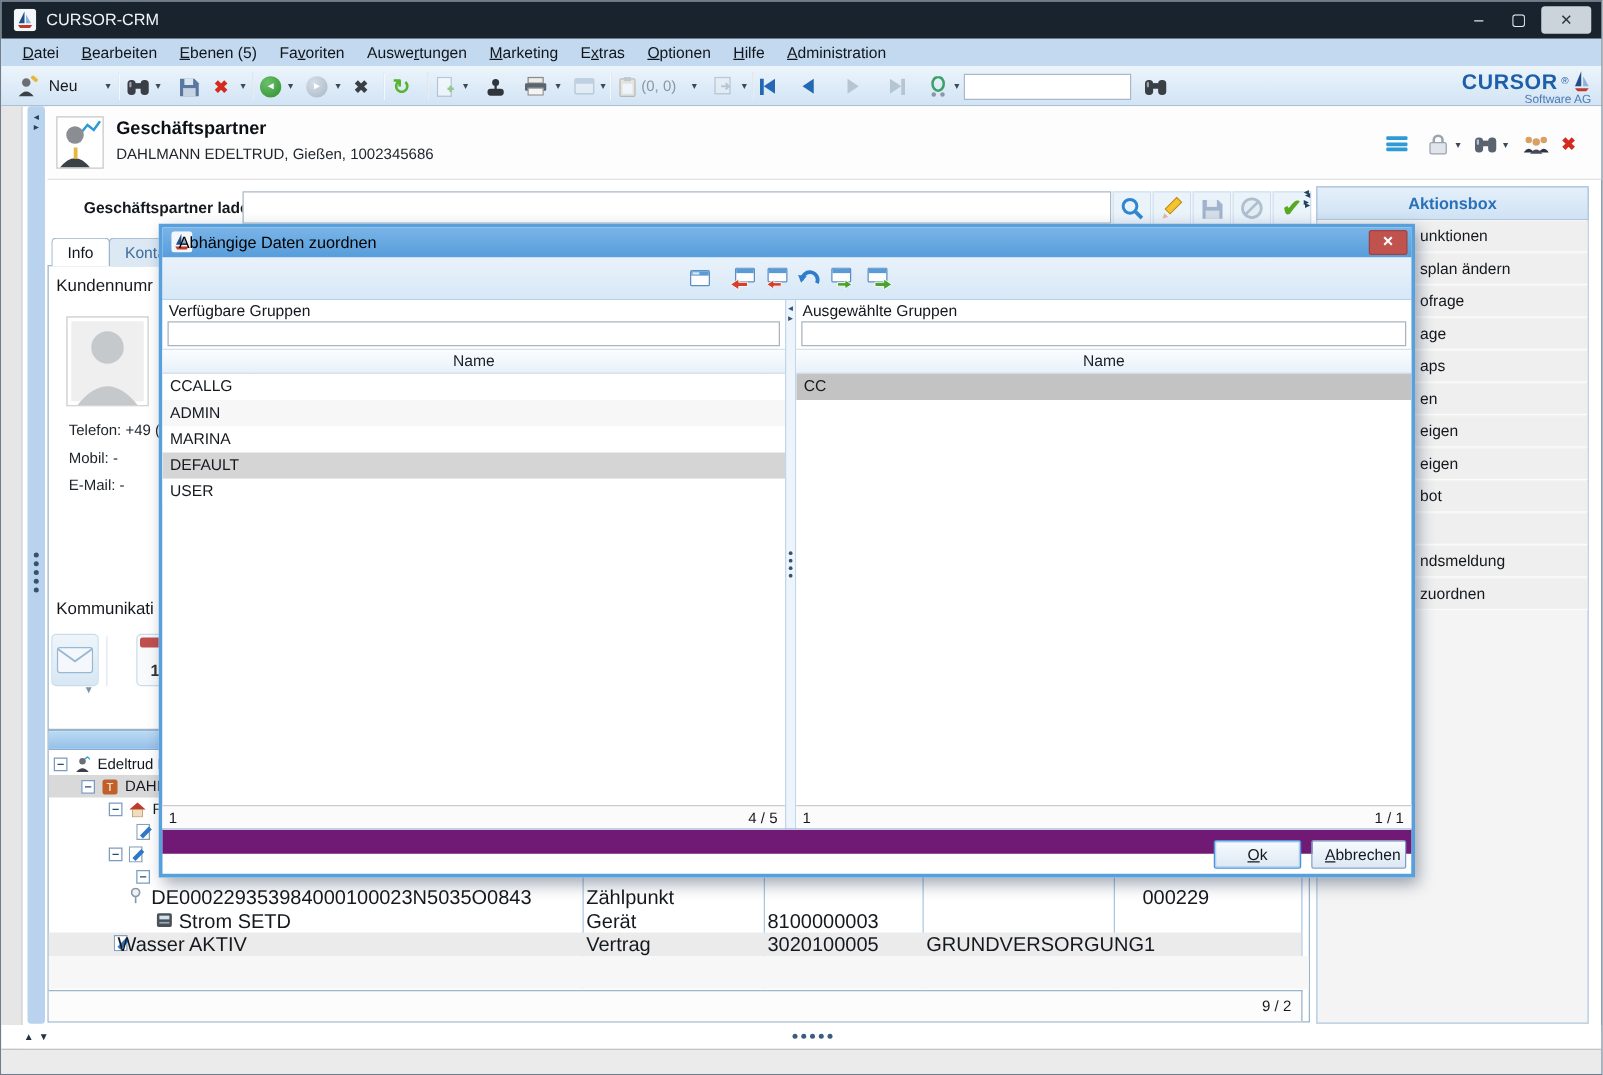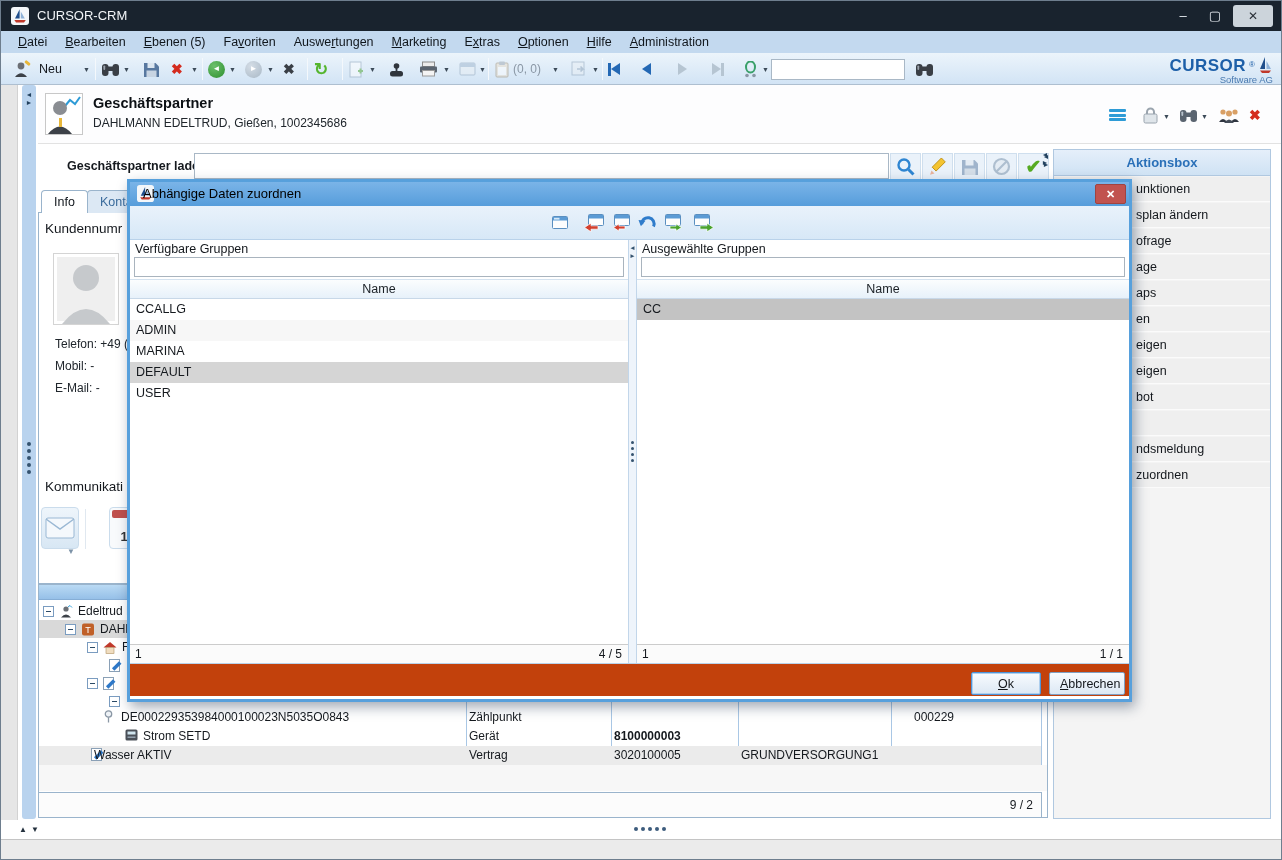--- a/index.html
+++ b/index.html
@@ -82,21 +82,21 @@
 
   
   .bottompanel{left:37px;top:583px;width:1010px;height:234px;background:#fff;border:1px solid #9ab4cc;}
   .treehdr{left:38px;top:584px;width:1008px;height:15px;background:linear-gradient(#badaf4,#96c0e8);border-bottom:1px solid #86aed6;}
   .trow{position:absolute;left:38px;width:1008px;height:18px;display:flex;align-items:center;font-size:12px;}
   .trow.sel{background:#d9d9d9;}
   .expander{width:11px;height:11px;border:1px solid #7a9cc0;background:#fff;position:relative;flex:none;margin-right:5px;}
   .expander::after{content:"";position:absolute;left:2px;top:4px;width:5px;height:1px;background:#2c4a66;}
   .ticon{width:15px;height:13px;flex:none;margin-right:4px;display:flex;align-items:center;}
   .colline{position:absolute;top:599px;width:1px;background:#a9c7e5;height:191px;}
-  .tablerow{position:absolute;left:38px;width:1002px;height:19px;font-size:12px;}
+  .tablerow{position:absolute;left:38px;width:1002px;height:19px;font-size:16px;}
   .tablerow.sel{background:#ebebeb;}
   .tcell{position:absolute;top:2px;white-space:nowrap;}
   .tablegray{left:38px;top:764px;width:1008px;height:26px;background:#f7f7f7;}
   .tablestatus{left:38px;top:791px;width:1003px;height:25px;background:#fcfcfc;border-top:1px solid #9ab4cc;border-right:1px solid #9ab4cc;
                display:flex;align-items:center;justify-content:flex-end;padding-right:8px;font-size:12px;}
 
   
   .bsplit{left:0;top:819px;width:1282px;height:19px;background:#fff;}
   .bsplitarrows{left:18px;top:824px;font-size:8px;color:#24313e;letter-spacing:4px;}
   .bsplitdots{left:633px;top:826px;display:flex;gap:3px;}
@@ -135,21 +135,21 @@
   .lrow.sel{background:#d5d5d5;}
   .lrow.sel2{background:#c3c3c3;}
   .pstatus{position:absolute;left:0;bottom:0;width:100%;height:19px;background:#fbfbfb;border-top:1px solid #cccccc;
            font-size:12px;line-height:18px;}
   .pstatus .l{position:absolute;left:5px;} .pstatus .r{position:absolute;right:6px;}
   .dsplitter{position:absolute;left:498px;top:58px;width:9px;height:423px;background:#eef4fb;
              border-left:1px solid #c2d6ea;border-right:1px solid #c2d6ea;}
   .dsplitarrows{position:absolute;left:0;top:4px;width:7px;font-size:6.5px;line-height:8px;color:#35536f;text-align:center;}
   .dsplitdots{position:absolute;left:2px;top:198px;}
   .dsplitdots i{display:block;width:3px;height:3px;border-radius:50%;background:#35536f;margin:3px 0;}
-  .dbottom{left:0;top:481px;width:999px;height:33px;background:#c2410c;border-top:1px solid #b9d2ea;}
+  .dbottom{left:0;top:481px;width:999px;height:20px;background:#701a75;border-top:1px solid #b9d2ea;}
   .dbtn{position:absolute;top:8px;height:23px;border:1px solid #7fa0c4;border-radius:2px;
         background:linear-gradient(#f8fbfe,#dce8f4);font-size:12.5px;font-family:"Liberation Sans",sans-serif;
         text-align:center;color:#14181d;padding:0 10px;}
   .dbtn.ok{left:841px;width:70px;border-color:#4d94d9;box-shadow:0 0 0 1px #aecfee inset;}
   .dbtn.cancel{left:919px;width:76px;}
 </style>
 </head>
 <body>
 
 <div id="app">
@@ -490,21 +490,21 @@
         <span class="tcell" style="left: 855px; margin-left: 20px;">000229</span>
       </div>
       <div class="tablerow" style="top: 726px;">
         <span class="tcell" style="left: 86px;"><svg width="13" height="12">
             <rect x="0.5" y="0.5" width="12" height="11" rx="1.5" fill="#4a5058"></rect>
             <rect x="2.5" y="2.5" width="8" height="3" fill="#cfe4ee"></rect>
             <rect x="2.5" y="7.5" width="8" height="1.4" fill="#9aa8b6"></rect>
           </svg></span>
         <span class="tcell" style="left: 104px;">Strom SETD</span>
         <span class="tcell" style="left: 430px;">Gerät</span>
-        <span class="tcell" style="left: 575px; font-weight: bold;">8100000003</span>
+        <span class="tcell" style="left: 575px;">8100000003</span>
       </div>
       <div class="tablerow sel" style="top: 745px;">
         <span class="tcell" style="left: 52px;"><svg width="13" height="13">
             <rect x="0.5" y="0.5" width="10" height="12" fill="#fff" stroke="#8aa0b6"></rect>
             <rect x="6" y="2" width="3.4" height="10" transform="rotate(45 7.7 7)" fill="#2e78c8"></rect>
           </svg></span>
         <span class="tcell" style="left: 55px;">Wasser AKTIV</span>
         <span class="tcell" style="left: 430px;">Vertrag</span>
         <span class="tcell" style="left: 575px;">3020100005</span>
         <span class="tcell" style="left: 702px;">GRUNDVERSORGUNG1</span>

